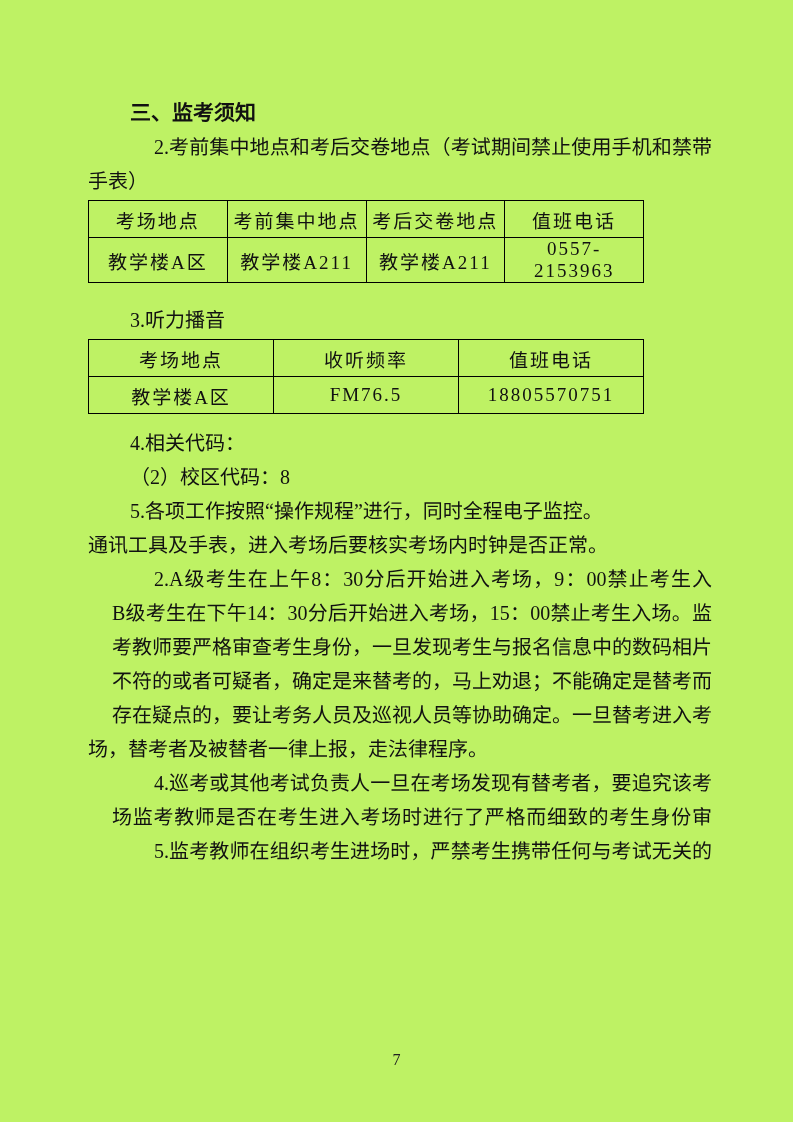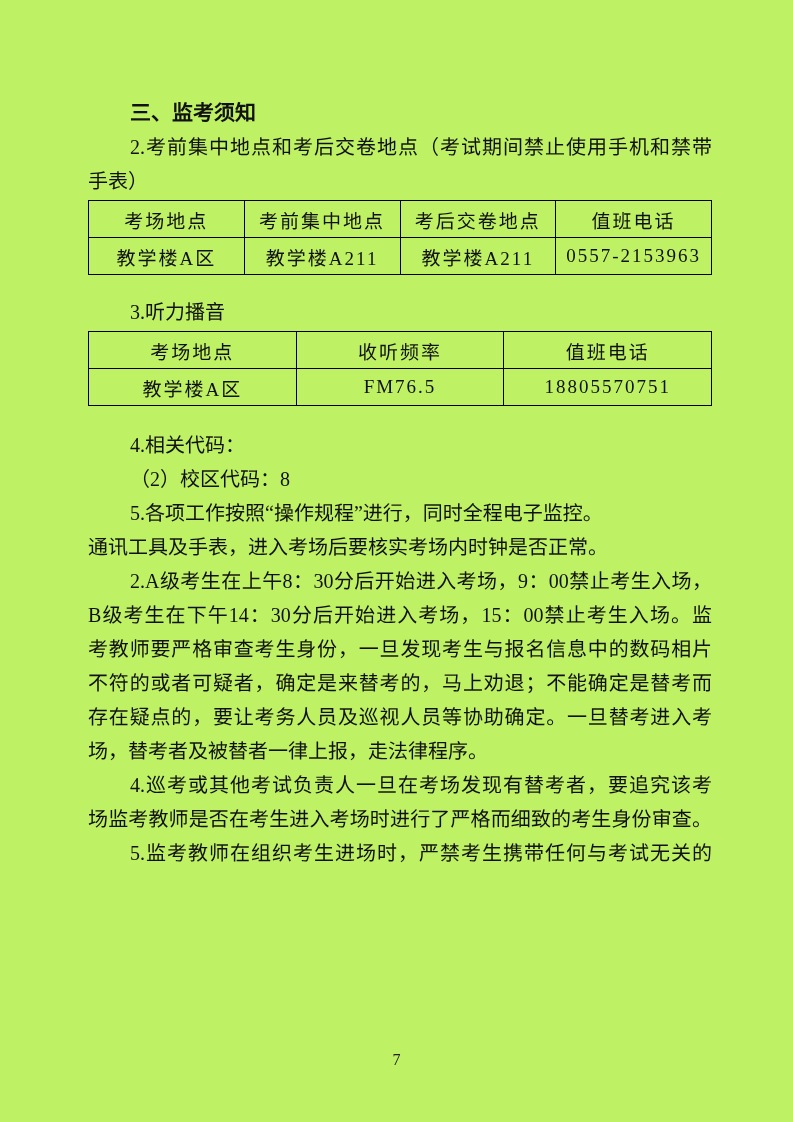--- a/index.html
+++ b/index.html
@@ -26,49 +26,50 @@
     font-size: 20px;
     line-height: 34px;
     height: 34px;
     white-space: normal;
     overflow: hidden;
   }
   .line.indent { text-indent: 42px; }
   .line.fill {
     text-align: justify;
     text-align-last: justify;
+    margin-left: 24px;
   }
   .heading {
     font-size: 21px;
     line-height: 34px;
     height: 34px;
     font-weight: bold;
     text-indent: 42px;
   }
   table.doc-table {
-    width: 624px;
+    width: 556px;
     border-collapse: collapse;
     table-layout: fixed;
     margin-top: 2px;
     border-radius: 20px;
   }
   table.doc-table th,
   table.doc-table td {
     border: 1px solid #000000;
     height: 36px;
     text-align: center;
     vertical-align: middle;
     font-weight: normal;
     font-size: 19px;
     letter-spacing: 2px;
     padding: 0 4px;
     overflow: hidden;
   }
   .listening-label { margin-top: 20px; }
-  .codes-block { margin-top: 22px; }
+  .codes-block { margin-top: 12px; }
   .page-number {
     position: absolute;
     left: 0;
     right: 0;
     top: 1050px;
     text-align: center;
     font-size: 16px;
     line-height: 20px;
     color: #222222;
   }

